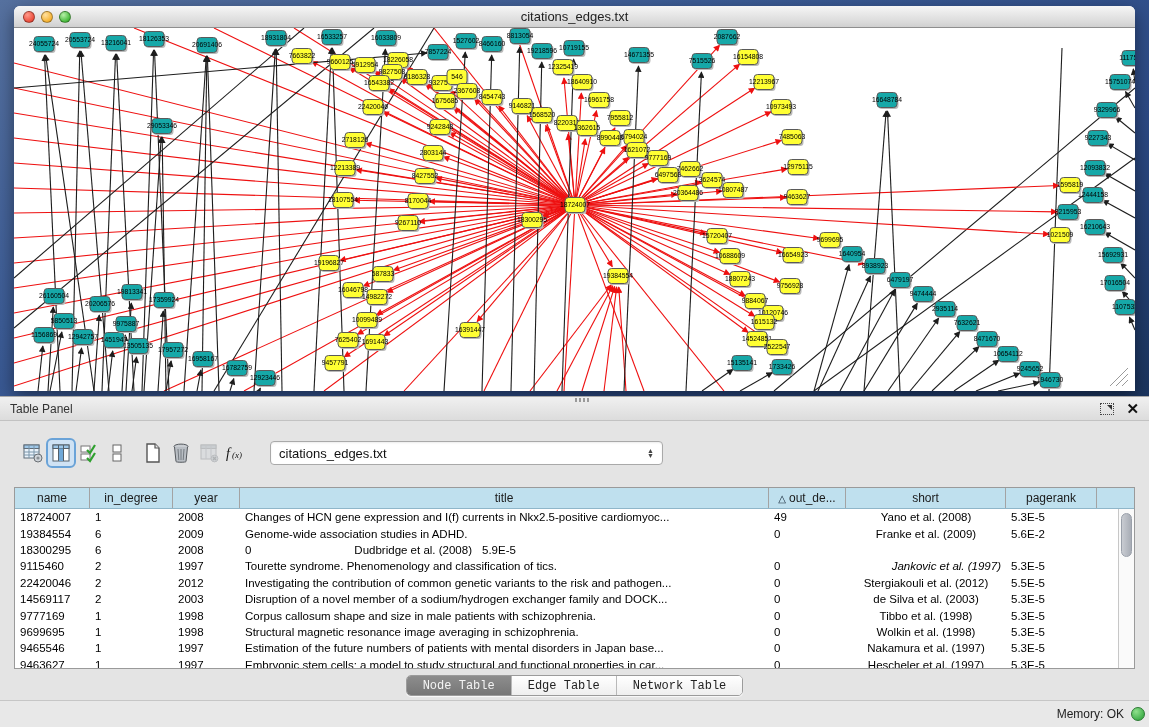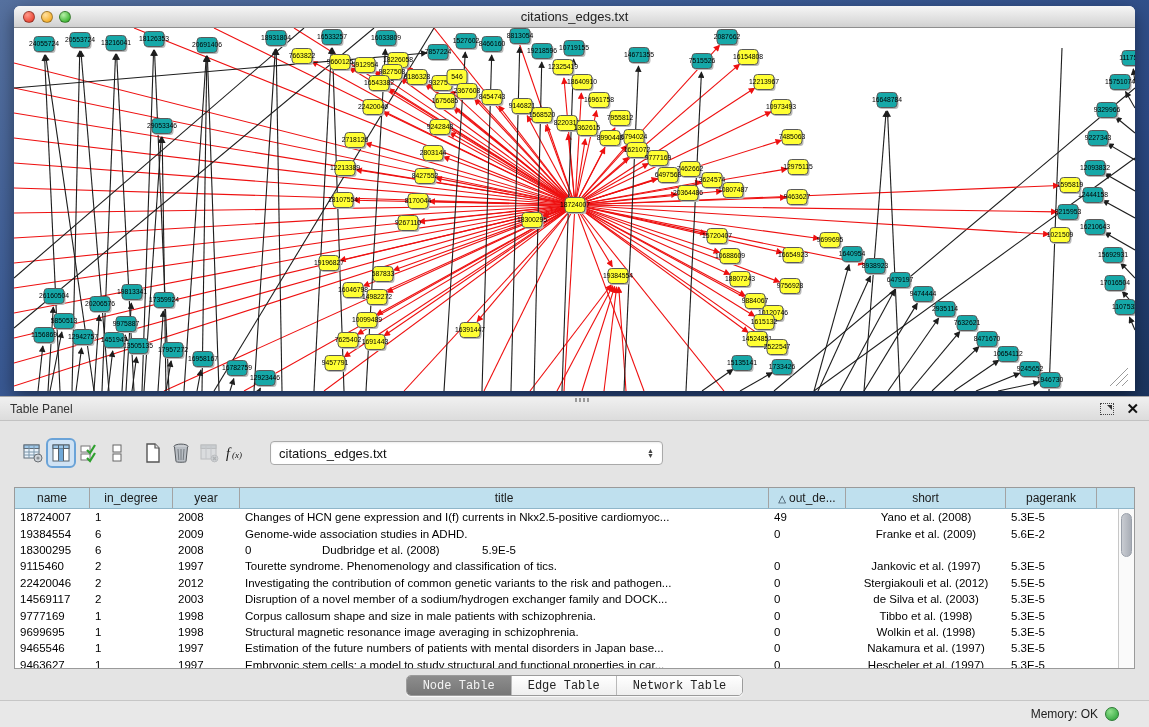--- a/index.html
+++ b/index.html
@@ -59,21 +59,21 @@
   .tabbar { position:absolute; left:0; top:274px; width:1149px; height:30px; display:flex; justify-content:center; align-items:center;
     border-bottom:1px solid #c6c6c6;font-family:Liberation Mono, monospace; }
   .segmented { display:flex; height:21px; border:1px solid #9b9b9b; border-radius:5px; overflow:hidden;
     background:#fff; box-shadow:0 1px 1px rgba(255,255,255,.8); }
   .seg { padding:0 16px; display:flex; align-items:center; font-size:12px; color:#222;
     background:linear-gradient(#ffffff,#efefef); border-right:1px solid #b9b9b9; }
   .seg:last-child { border-right:none; }
   .seg.active { background:linear-gradient(#8d8d8d,#767676); color:#f4f4f4; }
 
   .statusbar { position:absolute; left:0; bottom:0; width:1149px; height:26px; background:#e8e8e8;
-    display:flex; align-items:center; justify-content:flex-end; padding-right:30px; gap:7px; }
+    display:flex; align-items:center; justify-content:flex-end; padding-right:4px; gap:7px; }
   .statusbar .mem { font-size:12px; color:#222; }
   .mem-dot { width:14px; height:14px; border-radius:50%; border:1px solid #2b7a33;
     background:radial-gradient(circle at 35% 30%, #8fe08c, #3fae49 75%); }
 </style>
 </head>
 <body>
 
 <div class="desktop">
   <div class="net-window">
     <div class="titlebar">
@@ -783,30 +783,30 @@
           <div class="td" style="width: 529px; flex: 0 0 auto;">Genome-wide association studies in ADHD.</div>
           <div class="td" style="width: 77px; flex: 0 0 auto;">0</div>
           <div class="td" style="width: 160px; flex: 0 0 auto; text-align: center;">Franke et al. (2009)</div>
           <div class="td" style="width: 91px; flex: 0 0 auto;">5.6E-2</div>
         </div>
         <div class="tr">
           <div class="td" style="width: 75px; flex: 0 0 auto;">18300295</div>
           <div class="td" style="width: 83px; flex: 0 0 auto;">6</div>
           <div class="td" style="width: 67px; flex: 0 0 auto;">2008</div>
           <div class="td" style="width: 77px; flex: 0 0 auto;">0</div>
-          <div class="td" style="width: 160px; flex: 0 0 auto; text-align: left;">Dudbridge et al. (2008)</div>
+          <div class="td" style="width: 160px; flex: 0 0 auto; text-align: right;">Dudbridge et al. (2008)</div>
           <div class="td" style="width: 91px; flex: 0 0 auto;">5.9E-5</div>
         </div>
         <div class="tr">
           <div class="td" style="width: 75px; flex: 0 0 auto;">9115460</div>
           <div class="td" style="width: 83px; flex: 0 0 auto;">2</div>
           <div class="td" style="width: 67px; flex: 0 0 auto;">1997</div>
           <div class="td" style="width: 529px; flex: 0 0 auto;">Tourette syndrome. Phenomenology and classification of tics.</div>
           <div class="td" style="width: 77px; flex: 0 0 auto;">0</div>
-          <div class="td" style="width: 160px; flex: 0 0 auto; text-align: center;">Jankovic et al. (1997)</div>
+          <div class="td" style="width: 160px; flex: 0 0 auto; text-align: right; font-style: italic;">Jankovic et al. (1997)</div>
           <div class="td" style="width: 91px; flex: 0 0 auto;">5.3E-5</div>
         </div>
         <div class="tr">
           <div class="td" style="width: 75px; flex: 0 0 auto;">22420046</div>
           <div class="td" style="width: 83px; flex: 0 0 auto;">2</div>
           <div class="td" style="width: 67px; flex: 0 0 auto;">2012</div>
           <div class="td" style="width: 529px; flex: 0 0 auto;">Investigating the contribution of common genetic variants to the risk and pathogen...</div>
           <div class="td" style="width: 77px; flex: 0 0 auto;">0</div>
           <div class="td" style="width: 160px; flex: 0 0 auto; text-align: center;">Stergiakouli et al. (2012)</div>
           <div class="td" style="width: 91px; flex: 0 0 auto;">5.5E-5</div>

